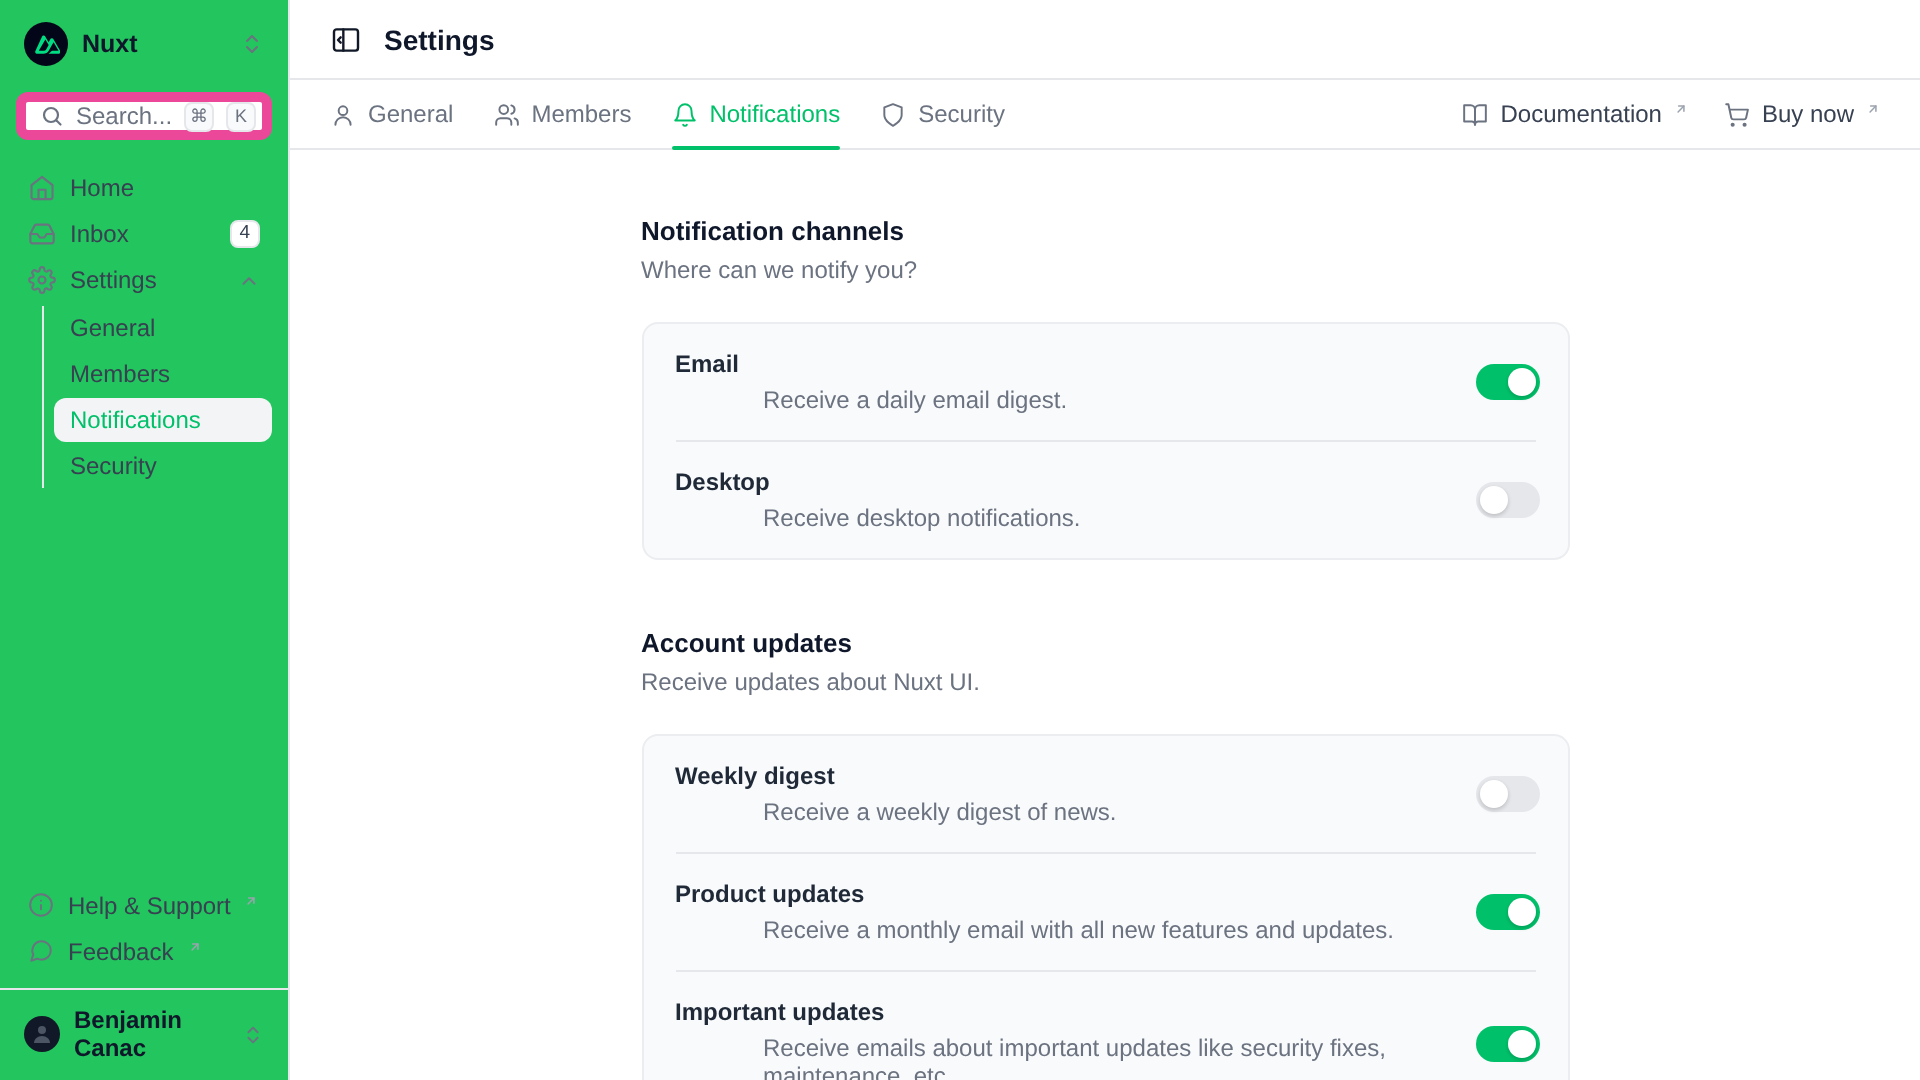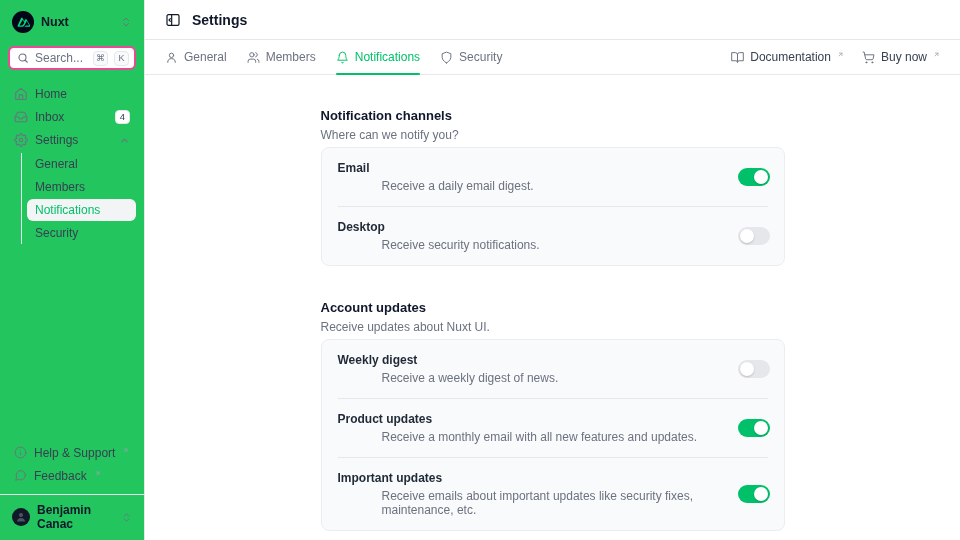--- a/index.html
+++ b/index.html
@@ -15,21 +15,21 @@
   .sidebar { flex:0 0 145px; width:145px; border-right:1px solid #e5e7eb;
     display:flex; flex-direction:column; padding:8px 8px 0; background:#22c55e; }
   .team-selector { display:flex; align-items:center; gap:7px; padding:2px 4px;
     height:28px; border-radius:6px; cursor:pointer; background:none; border:none; }
   .logo-circle { width:22px; height:22px; border-radius:50%; background:#020618;
     display:flex; align-items:center; justify-content:center; flex:0 0 22px; }
   .team-name { font-weight:700; font-size:12.5px; color:#0f172a; flex:1; text-align:left; }
   .muted-icon { color:#6b7280; display:flex; }
 
   .searchbox { margin:10px 0 0; display:flex; align-items:center; gap:6px; height:24px;
-    padding:0 5px 0 7px; border:2px solid #ec4899; border-radius:6px; background:#fff;
+    padding:0 5px 0 7px; border:5px solid #ec4899; border-radius:6px; background:#fff;
     font-size:12px; color:#6b7280; cursor:pointer; font-family:inherit; }
   .searchbox .ph { flex:1; text-align:left; }
   kbd { border:1px solid #e5e7eb; background:#f9fafb; height:15px; min-width:15px;
     border-radius:4px; font-size:9px; display:flex; align-items:center; justify-content:center;
     color:#6b7280; padding:0 2px; font-family:inherit; }
 
   nav { margin-top:13px; display:flex; flex-direction:column; gap:1px; }
   .nav-item { display:flex; align-items:center; gap:7px; height:22px; padding:0 6px;
     border-radius:6px; font-size:12px; color:#374151; cursor:pointer; background:none; border:none; font-family:inherit; }
   .nav-item .nicon { color:#6b7280; display:flex; }
@@ -72,21 +72,21 @@
   .action-btn { display:flex; align-items:center; gap:6px; font-size:12px; color:#374151;
     cursor:pointer; background:none; border:none; font-family:inherit; }
   .action-btn .muted-icon { color:#6b7280; }
 
   .content { flex:1; overflow:auto; display:flex; flex-direction:column; align-items:center;
     padding:33px 0 24px; background:#fff; }
   .col { width:464px; }
   .section + .section { margin-top:34px; }
   .section-title { font-size:13px; font-weight:700; color:#0f172a; }
   .section-desc { font-size:12px; color:#6b7280; margin-top:5px; }
-  .card { margin-top:5px; background:#f9fafb; border:1px solid #ebedf0; border-radius:8px; }
+  .card { margin-top:19px; background:#f9fafb; border:1px solid #ebedf0; border-radius:8px; }
   .row { display:flex; align-items:center; padding:13px 14px 13px 16px; gap:12px; }
   .row-text { flex:1; min-width:0; }
   .row-title { font-size:12px; font-weight:700; color:#1f2937; }
   .row-desc { font-size:12px; color:#6b7280; margin-top:4px;padding-left:44px; }
   .divider { height:1px; background:#e5e7eb; margin:0 16px; }
 
   .toggle { margin-left:auto; width:32px; height:18px; border-radius:9px; background:#e5e7eb;
     position:relative; border:none; cursor:pointer; flex:0 0 32px; }
   .toggle .knob { position:absolute; top:2px; left:2px; width:14px; height:14px;
     border-radius:50%; background:#fff; box-shadow:0 1px 2px rgba(0,0,0,.18); }
@@ -330,21 +330,21 @@
                 <div class="row-desc">Receive a daily email digest.</div>
               </div>
               <button class="toggle on">
                   <span class="knob"></span>
                 </button>
             </div>
             <div class="divider"></div>
             <div class="row">
               <div class="row-text">
                 <div class="row-title">Desktop</div>
-                <div class="row-desc">Receive security notifications.</div>
+                <div class="row-desc">Receive desktop notifications.</div>
               </div>
               <button class="toggle">
                   <span class="knob"></span>
                 </button>
             </div>
           </div>
         </section>
 
         <section class="section">
           <h2 class="section-title">Account updates</h2>

